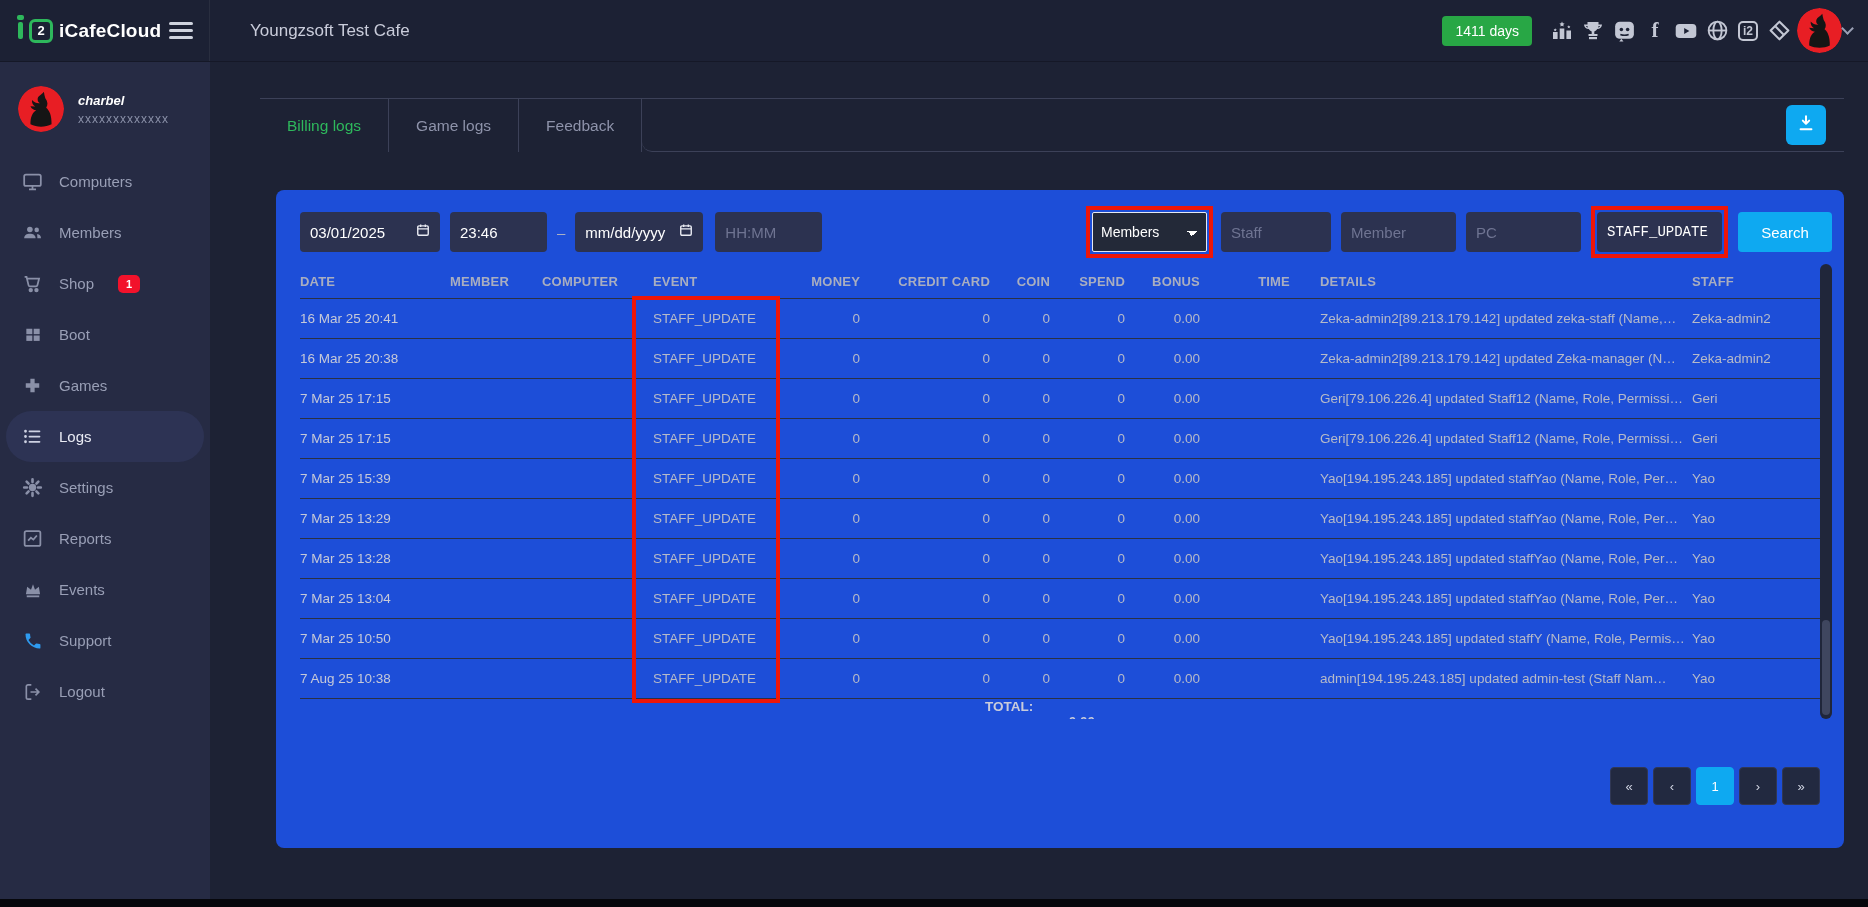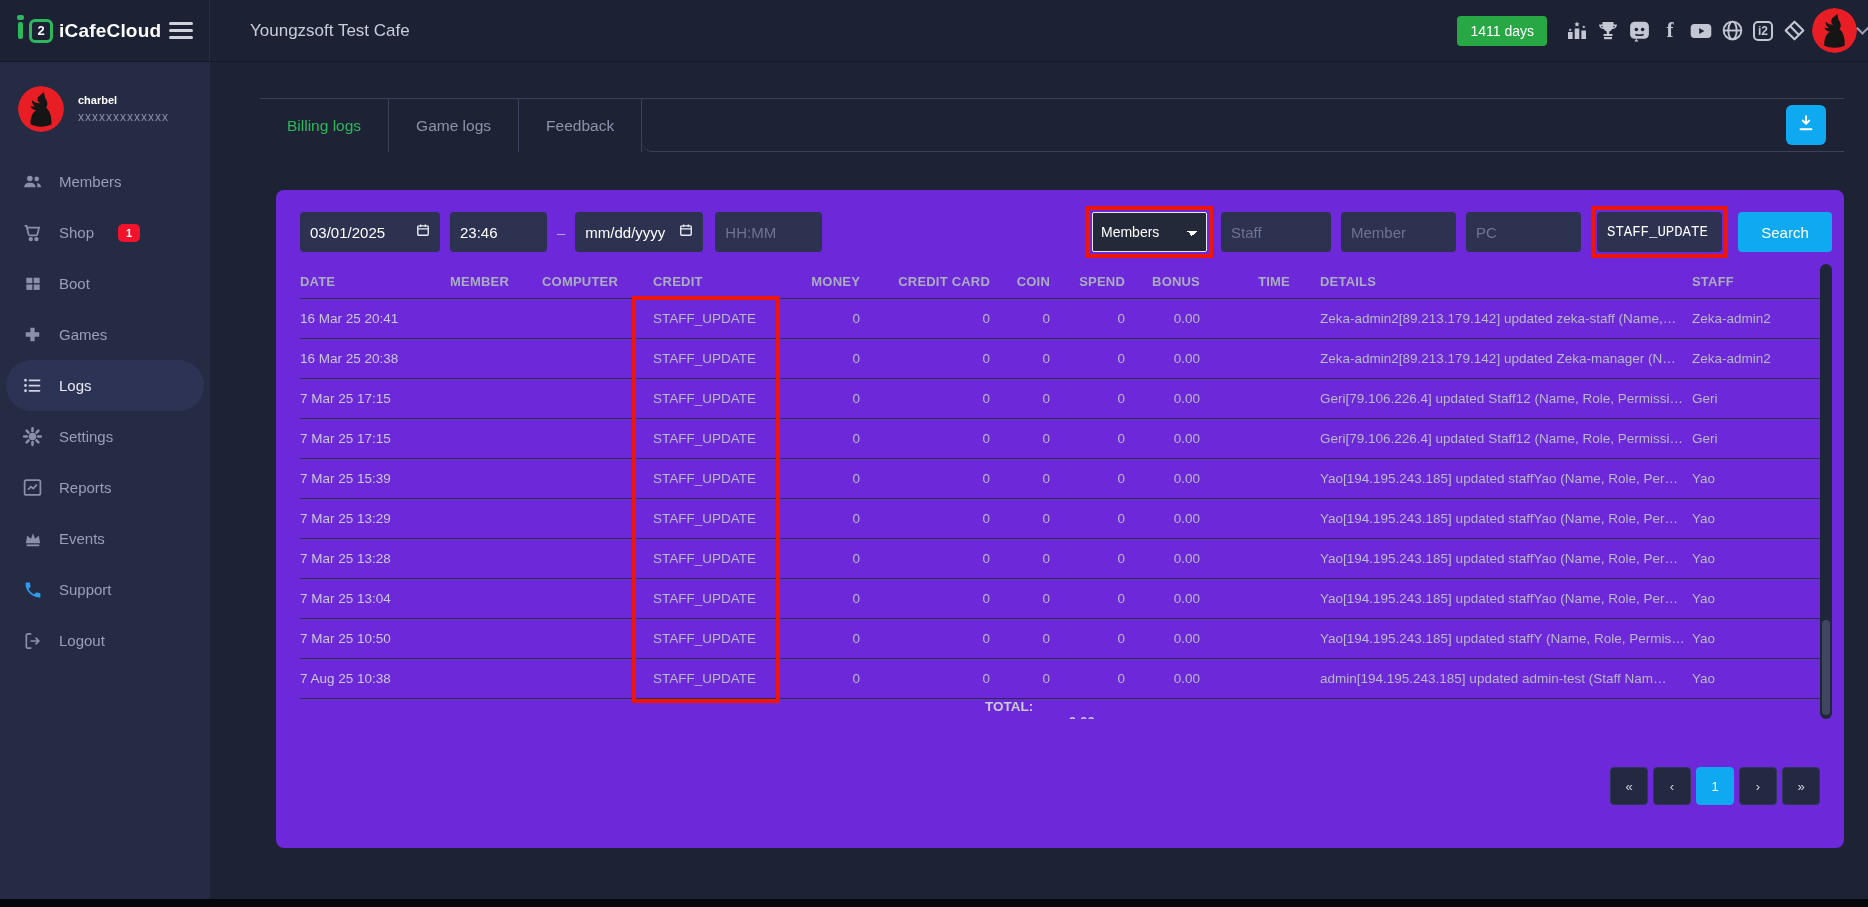--- a/index.html
+++ b/index.html
@@ -16,38 +16,38 @@
   .logo { display:flex; align-items:center; gap:6px; }
   .logo-i { width:5px; height:17px; background:#2eb85c; border-radius:2px; position:relative; }
   .logo-i::before { content:""; position:absolute; top:-7px; left:-1px; width:7px; height:5px;
     background:#2eb85c; border-radius:2px; }
   .logo-2 { width:24px; height:24px; border:3px solid #2eb85c; border-radius:6px;
     color:#fff; font-weight:bold; font-size:13px; display:flex; align-items:center; justify-content:center; }
   .logo-text { color:#fff; font-size:19px; font-weight:bold; letter-spacing:.2px; }
   .hamburger { width:24px; height:17px; display:flex; flex-direction:column; justify-content:space-between; cursor:pointer; }
   .hamburger span { height:2.6px; background:#cfd3de; border-radius:2px; }
   .page-title { margin-left:40px; color:#c9ccda; font-size:17px; }
-  .topbar-right { margin-left:auto; display:flex; align-items:center; gap:5px; padding-right:1px; }
+  .topbar-right { margin-left:auto; display:flex; align-items:center; gap:5px; padding-right:16px; }
   .days-badge { background:#28a745; color:#fff; font-size:14px; border-radius:4px;
     padding:7px 13px; margin-right:12px; cursor:pointer; }
   .tb-icon { width:26px; height:26px; color:#c3c7d4; display:flex; align-items:center;
     justify-content:center; cursor:pointer; }
   .fb-glyph { font-weight:800; font-size:21px; color:#c3c7d4; font-family:"Liberation Serif", serif; }
   .i2-glyph { border:2.5px solid #c3c7d4; border-radius:5px; font-weight:800; font-size:12px;
     color:#c3c7d4; padding:1px 3px; }
   .avatar-top { width:45px; height:45px; border-radius:50%; overflow:hidden; cursor:pointer; }
   .caret-down { width:9px; height:9px; border-right:2px solid #9aa0b5; border-bottom:2px solid #9aa0b5;
     transform:rotate(45deg); margin-left:-4px; margin-top:-4px; cursor:pointer; }
 
   
   .sidebar { position:absolute; top:62px; left:0; width:210px; height:837px;
     background:#262b44; padding-top:16px; }
   .user { display:flex; align-items:center; gap:14px; padding:8px 16px 24px 18px; }
   .user-avatar { width:46px; height:46px; border-radius:50%; overflow:hidden; }
-  .user-name { color:#fff; font-size:11px; font-weight:bold; }
+  .user-name { color:#fff; font-size:13px; font-weight:bold;font-style:italic; }
   .user-masked { color:#8a90a8; font-size:12px; letter-spacing:1px; margin-top:4px; }
   .nav-item { height:51px; margin:0 6px; padding:0 10px 0 16px; display:flex; align-items:center;
     gap:16px; color:#999fb6; font-size:15px; cursor:pointer; border-radius:26px; }
   .nav-item .nicon { width:21px; height:21px; color:#8a90a8; display:flex; align-items:center; justify-content:center; }
   .nav-item.active { background:#2d3354; color:#e9ebf4; }
   .nav-item.active .nicon { color:#cdd1e2; }
   .nicon.blue { color:#2e9bf0 !important; }
   .shop-badge { background:#f2122b; color:#fff; font-size:11px; font-weight:bold;
     border-radius:5px; padding:3px 8px; margin-left:8px; }
 
@@ -58,21 +58,21 @@
     border-top:1px solid #3c4158; }
   .tab { display:flex; align-items:center; padding:0 27px; font-size:15.5px; color:#8e93aa;
     cursor:pointer; border-right:1px solid #3c4158; }
   .tab.active { color:#2eb85c; }
   .tab-filler { flex:1; border-bottom:1px solid #3c4158; border-bottom-left-radius:10px; }
   .download-btn { position:absolute; top:43px; right:42px; width:40px; height:40px;
     background:#0ea9f1; border-radius:6px; color:#fff; display:flex; align-items:center;
     justify-content:center; cursor:pointer; }
 
   
-  .card { margin:38px 24px 0 66px; height:658px; background:#6d28d9; border-radius:8px;
+  .card { margin:38px 24px 0 66px; height:658px; background:#1d4ed8; border-radius:8px;
     padding:22px 12px 0 24px; position:relative; }
 
   
   .filters { display:flex; align-items:center; height:40px; }
   .inp { background:#2c3250; border-radius:4px; height:40px; display:flex; align-items:center;
     padding:0 10px; }
   .inp input { background:transparent; border:none; outline:none; color:#fff; font-size:15px;
     width:100%; font-family:"Liberation Sans", sans-serif; }
   .inp input::placeholder { color:#6f7492; opacity:1; }
   .inp .cal { color:#e8eaf2; flex:none; margin-left:6px; }
@@ -206,20 +206,29 @@
         </svg>
     </span>
     <span>
       <div class="user-name">charbel</div>
       <div class="user-masked">xxxxxxxxxxxxx</div>
     </span>
   </div>
   <nav>
     <div class="nav-item">
       <span class="nicon">
+          <svg width="21" height="21" viewBox="0 0 24 24" fill="none" stroke="currentColor" stroke-width="2">
+            <rect x="2.5" y="4" width="19" height="13" rx="2"></rect>
+            <path d="M8 21h8M12 17v4"></path>
+          </svg>
+        </span>
+      <span>Computers</span>
+    </div>
+    <div class="nav-item">
+      <span class="nicon">
           <svg width="21" height="21" viewBox="0 0 24 24" fill="currentColor">
             <circle cx="9" cy="8.5" r="3.2"></circle>
             <path d="M2.5 18.5c0-3.3 2.9-5 6.5-5s6.5 1.7 6.5 5z"></path>
             <circle cx="16.8" cy="9" r="2.6"></circle>
             <path d="M17.3 13.6c2.7.4 4.4 2 4.4 4.9h-4.1z"></path>
           </svg>
         </span>
       <span>Members</span>
     </div>
     <div class="nav-item">
@@ -373,21 +382,21 @@
         </label>
       </span>
       <button class="search-btn">Search</button>
     </div>
 
     <div class="table-wrap">
       <div class="thead">
         <span class="c-date">DATE</span>
         <span class="c-member">MEMBER</span>
         <span class="c-computer">COMPUTER</span>
-        <span class="c-event">CREDIT</span>
+        <span class="c-event">EVENT</span>
         <span class="c-money">MONEY</span>
         <span class="c-cc">CREDIT CARD</span>
         <span class="c-coin">COIN</span>
         <span class="c-spend">SPEND</span>
         <span class="c-bonus">BONUS</span>
         <span class="c-time">TIME</span>
         <span class="c-details">DETAILS</span>
         <span class="c-staff">STAFF</span>
       </div>
 

